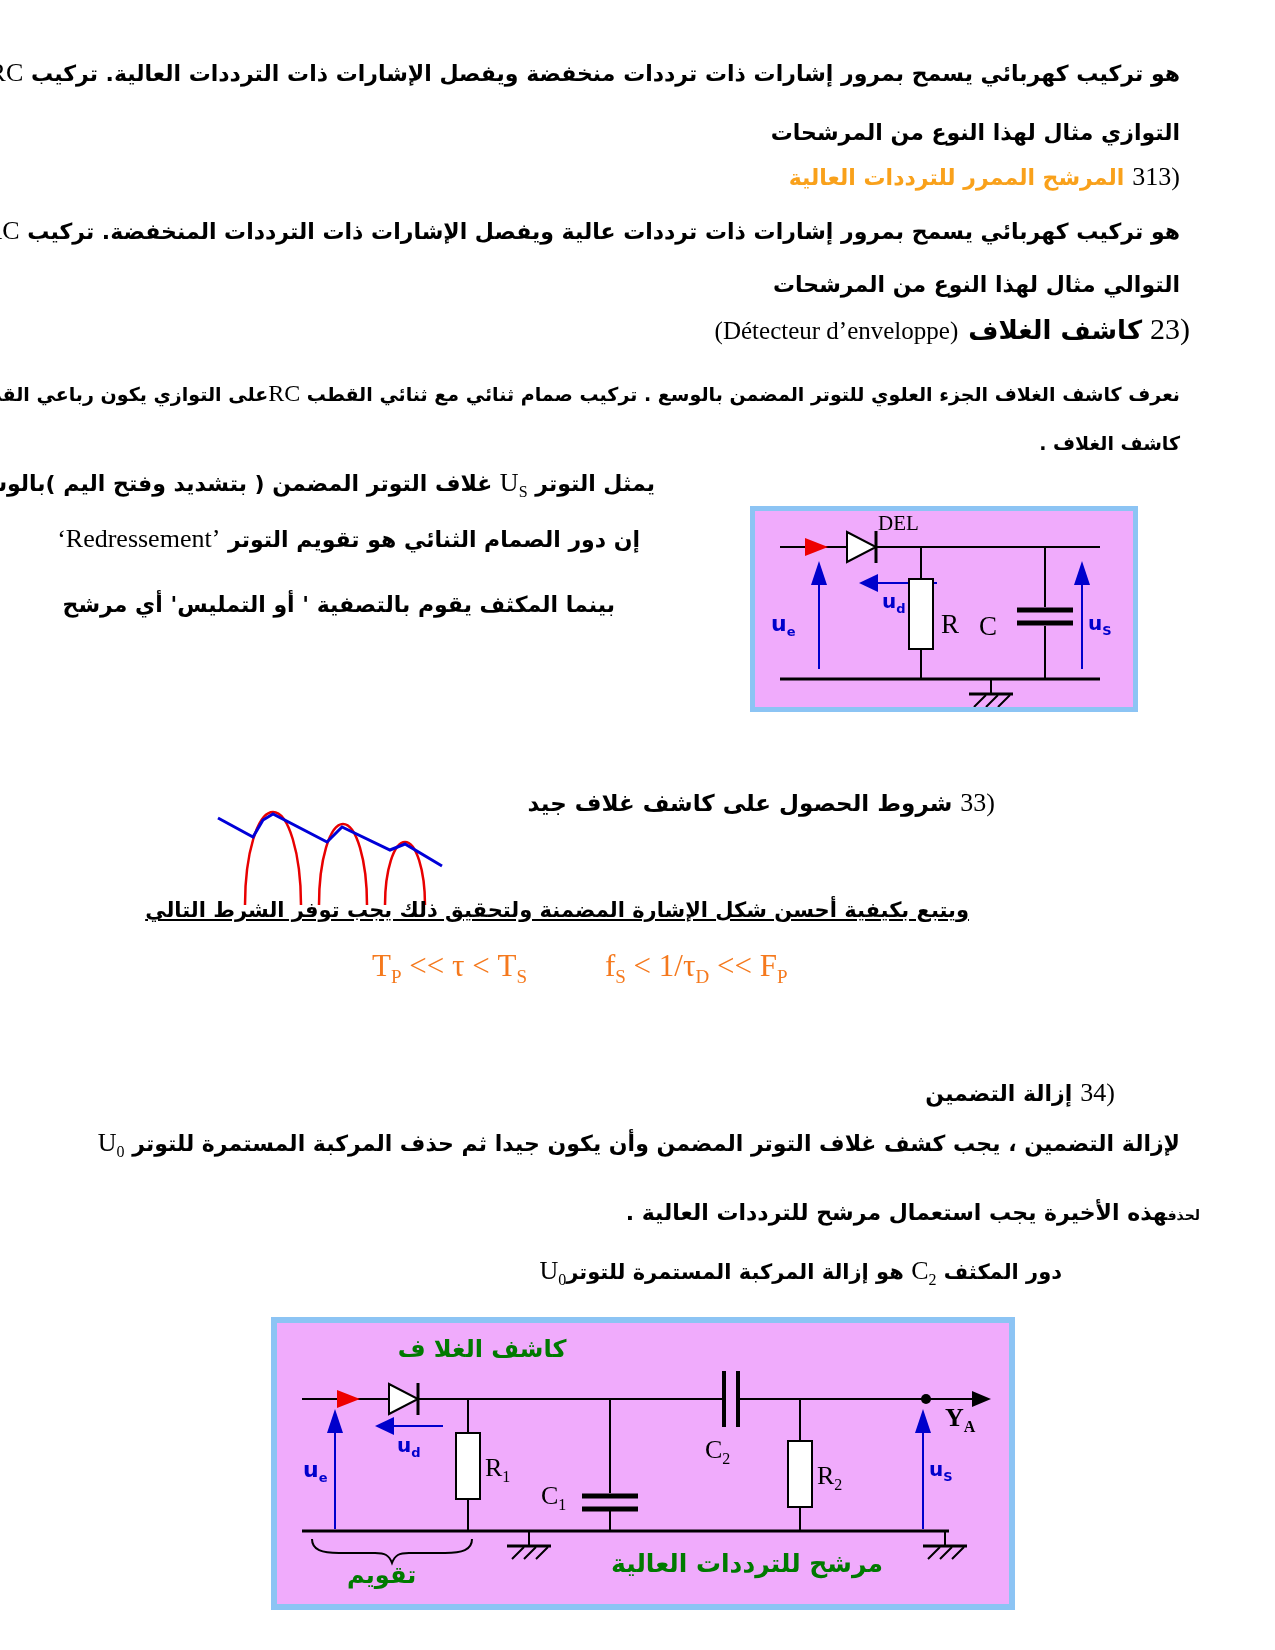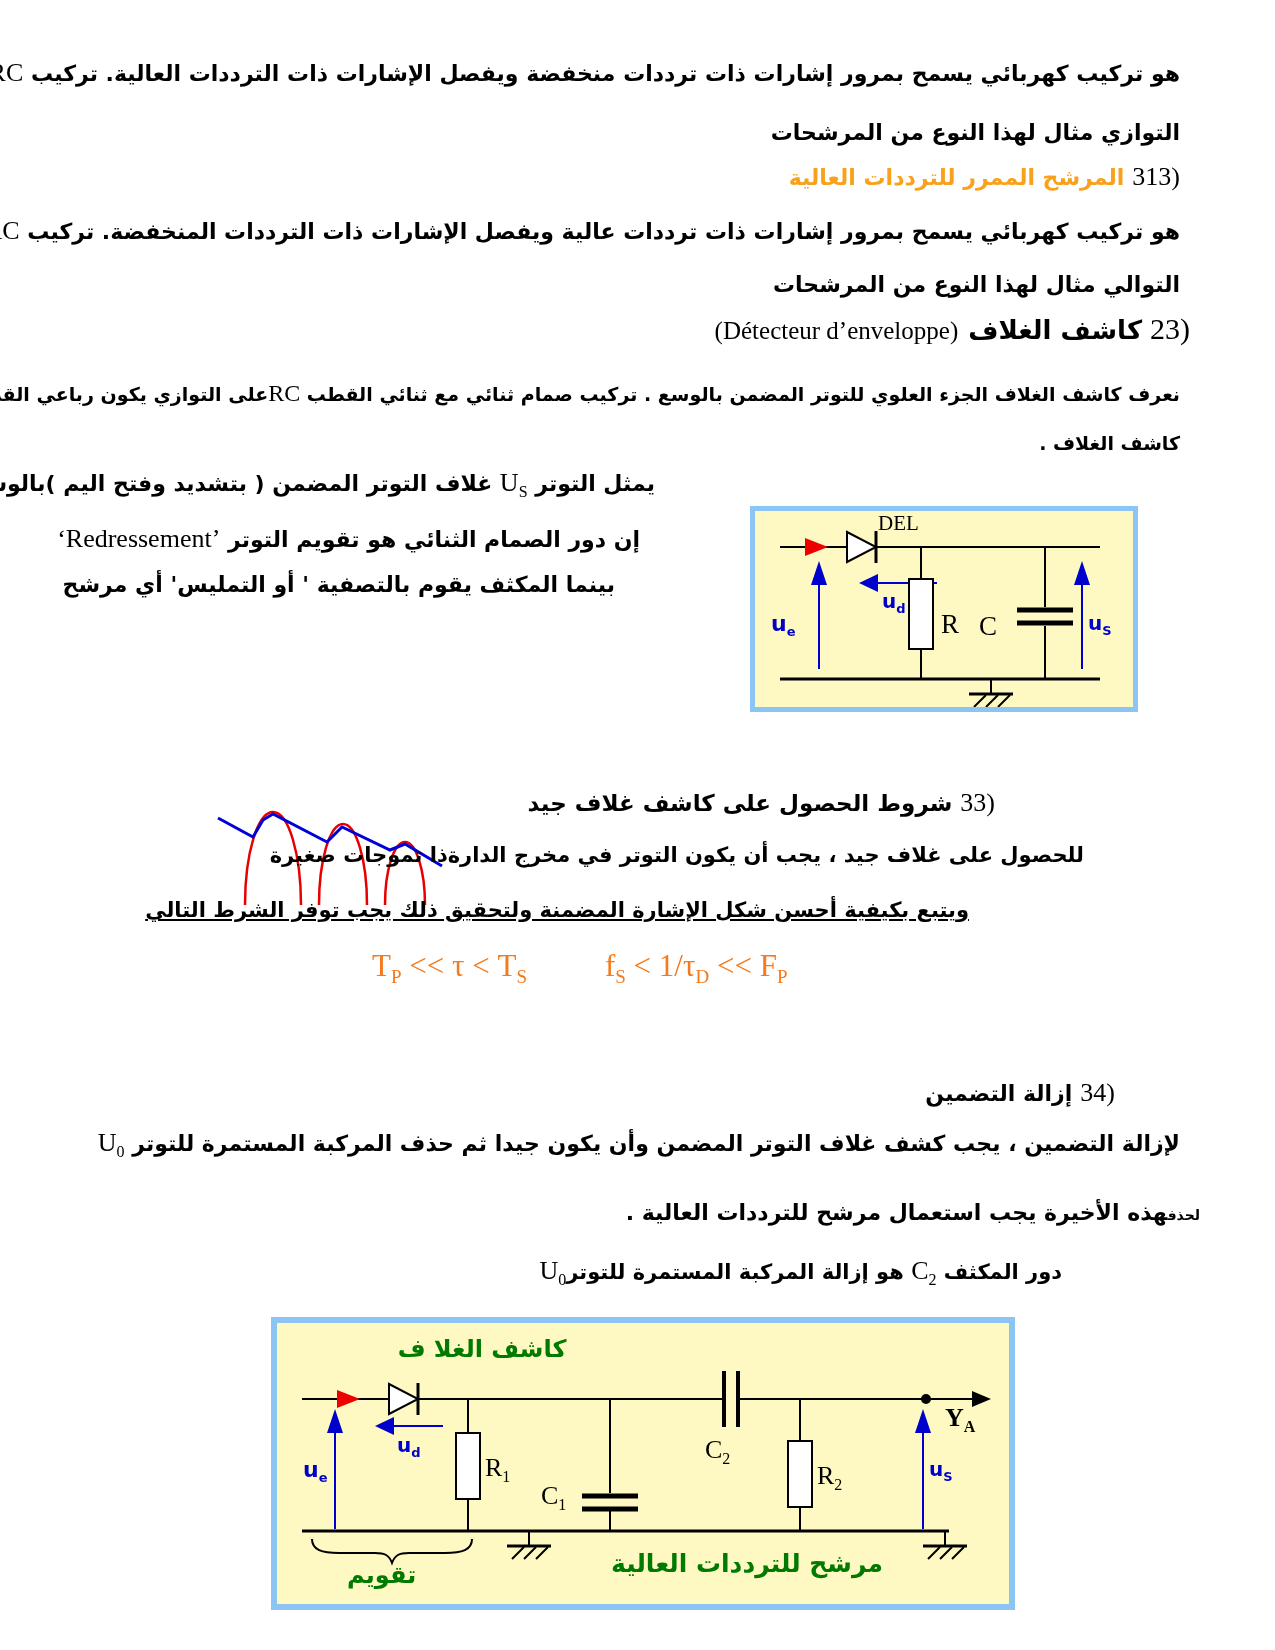--- a/index.html
+++ b/index.html
@@ -8,21 +8,21 @@
   .ar{font-family:"DejaVu Sans",sans-serif;font-weight:bold;color:#000;font-size:22px;direction:rtl;}
   .ar-sm{font-family:"DejaVu Sans",sans-serif;font-weight:bold;color:#000;font-size:19px;direction:rtl;}
   .lat{font-family:"Liberation Serif","DejaVu Serif",serif;font-weight:normal;font-size:26px;color:#000;}
   .lat sub{font-size:16px;line-height:0;}
   .num{font-family:"Liberation Serif","DejaVu Serif",serif;font-weight:normal;font-size:26px;color:#000;margin-left:8px;}
   .num-lg{font-size:30px;}
   .orange{color:#F9A11B;}
   .formula{font-family:"Liberation Serif","DejaVu Serif",serif;color:#F5791D;font-size:31px;display:flex;gap:78px;}
   .formula sub{font-size:19px;line-height:0;}
   .small-ar{font-size:14px;}
-  .circuit-box{position:absolute;background:#fef9c3;border:6px solid #8CC4F4;}
+  .circuit-box{position:absolute;background:#f0abfc;border:6px solid #8CC4F4;}
   .clbl{position:absolute;white-space:nowrap;line-height:1;}
   .blue-lbl{font-family:"DejaVu Sans",sans-serif;font-weight:bold;color:#0000CC;font-size:20px;}
   .blue-lbl sub{font-size:13px;line-height:0;}
   .blk-lbl{font-family:"Liberation Serif","DejaVu Serif",serif;color:#000;font-size:27px;}
   .blk-lbl sub{font-size:16px;line-height:0;}
   .green-lbl{font-family:"DejaVu Sans",sans-serif;font-weight:bold;color:#007A00;direction:rtl;}
   svg{display:block;}
 </style>
 </head>
 <body>
@@ -37,21 +37,21 @@
   <div class="abs ar" style="top:216px;right:95px;" dir="rtl"><span>هو تركيب كهربائي يسمح بمرور إشارات ذات ترددات عالية ويفصل الإشارات ذات الترددات المنخفضة. تركيب </span><span class="lat" dir="ltr">RC</span></div>
   <div class="abs ar" style="top:272px;right:95px;" dir="rtl"><span>التوالي  مثال لهذا النوع من المرشحات</span></div>
 
   <div class="abs ar" style="top:312px;right:85px;font-size:26px;" dir="rtl"><span class="num num-lg" dir="ltr">23)</span><span>كاشف الغلاف</span><span class="lat" dir="ltr" style="font-size:25px;margin-right:10px;text-align:center;">(Détecteur d’enveloppe)</span></div>
 
   <div class="abs ar-sm" style="top:380px;right:95px;" dir="rtl"><span>نعرف كاشف الغلاف  الجزء العلوي للتوتر المضمن بالوسع . تركيب صمام ثنائي مع ثنائي القطب </span><span class="lat" dir="ltr" style="font-size:24px;">RC</span><span>على التوازي يكون رباعي القطب يسمى</span></div>
   <div class="abs ar-sm" style="top:432px;right:95px;" dir="rtl"><span>كاشف الغلاف .</span></div>
 
   <div class="abs ar" style="top:468px;right:620px;" dir="rtl"><span>يمثل التوتر  </span><span class="lat" dir="ltr"><span>U</span><sub>S</sub></span><span> غلاف التوتر المضمن ( بتشديد وفتح اليم )بالوسع</span></div>
   <div class="abs ar" style="top:524px;right:635px;" dir="rtl"><span>إن دور الصمام الثنائي هو تقويم التوتر </span><span class="lat" dir="ltr">‘Redressement’</span></div>
-  <div class="abs ar" style="top:572px;right:660px;" dir="rtl"><span>بينما المكثف يقوم بالتصفية ' أو التمليس' أي مرشح</span></div>
+  <div class="abs ar" style="top:592px;right:660px;" dir="rtl"><span>بينما المكثف يقوم بالتصفية ' أو التمليس' أي مرشح</span></div>
 
   <div class="circuit-box" style="left:750px;top:506px;width:378px;height:196px;border-width:5px;">
     <svg width="378" height="196" viewBox="0 0 378 196">
       <path d="M25 36 H345" stroke="#000" stroke-width="2" fill="none"></path>
       <path d="M25 168 H345" stroke="#000" stroke-width="3" fill="none"></path>
       <polygon points="50,27 73,36 50,45" fill="#EE0000"></polygon>
       <polygon points="92,21 92,51 121,36" fill="#fff" stroke="#000" stroke-width="2"></polygon>
       <path d="M121 20 V52" stroke="#000" stroke-width="3"></path>
       <path d="M110 72 H182" stroke="#0000CC" stroke-width="2"></path>
       <polygon points="104,72 123,63 123,81" fill="#0000CC"></polygon>
@@ -77,21 +77,20 @@
 
   <div class="abs ar" style="top:788px;right:280px;font-size:23px;" dir="rtl"><span class="num" dir="ltr">33)</span><span>شروط الحصول على كاشف غلاف جيد</span></div>
 
   <svg class="abs" style="left:195px;top:765px;" width="270" height="140" viewBox="0 0 270 140">
     <path d="M50 140 A 28 93 0 0 1 106 140" stroke="#E80000" stroke-width="2.5" fill="none"></path>
     <path d="M124 140 A 24 81 0 0 1 172 140" stroke="#E80000" stroke-width="2.5" fill="none"></path>
     <path d="M190 140 A 20 63 0 0 1 230 140" stroke="#E80000" stroke-width="2.5" fill="none"></path>
     <polyline points="23,53 58,72 68,55 78,49 132,77 147,62 195,85 210,79 247,101" stroke="#0000D8" stroke-width="3" fill="none"></polyline>
   </svg>
 
-  <div class="abs ar" style="top:843px;right:191px;font-size:21px;" dir="rtl"><span>للحصول على غلاف جيد ، يجب أن يكون التوتر في مخرج الدارةذا تموجات صغيرة</span></div>
   <div class="abs ar" style="top:898px;right:306px;font-size:21px;text-decoration:underline;" dir="rtl"><span>ويتبع بكيفية أحسن شكل الإشارة المضمنة  ولتحقيق ذلك يجب توفر الشرط التالي</span></div>
 
   <div class="abs formula" style="left:372px;top:948px;">
     <span><span>T</span><sub>P</sub> <span>&lt;&lt;</span> <span>τ</span> <span>&lt;</span> <span>T</span><sub>S</sub></span>
     <span><span>f</span><sub>S</sub> <span>&lt;</span> <span>1/</span><span>τ</span><sub>D</sub> <span>&lt;&lt;</span> <span>F</span><sub>P</sub></span>
   </div>
 
 
   <div class="abs ar" style="top:1078px;right:160px;" dir="rtl"><span class="num" dir="ltr">34)</span><span>إزالة التضمين</span></div>
 

